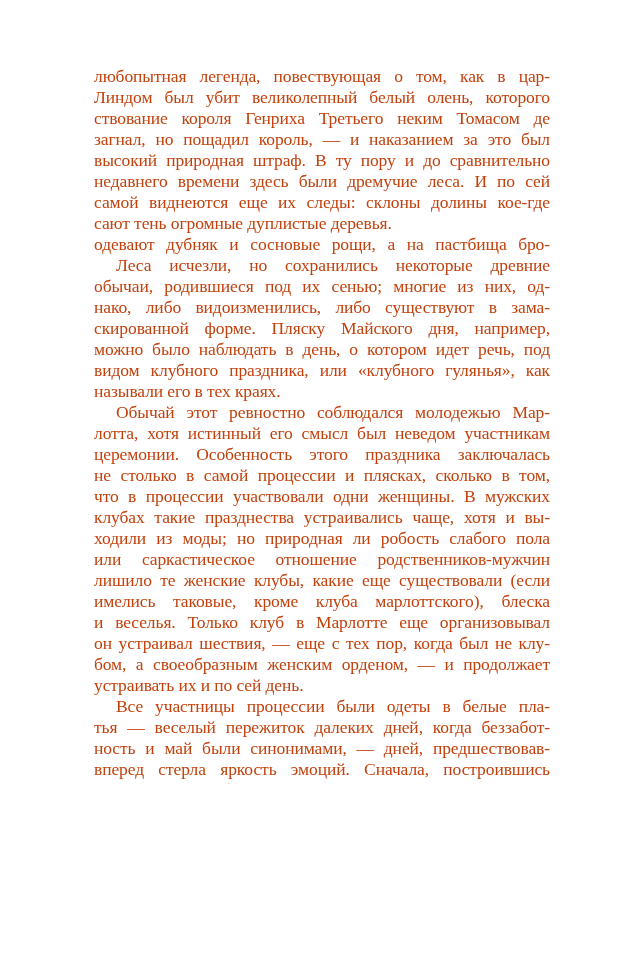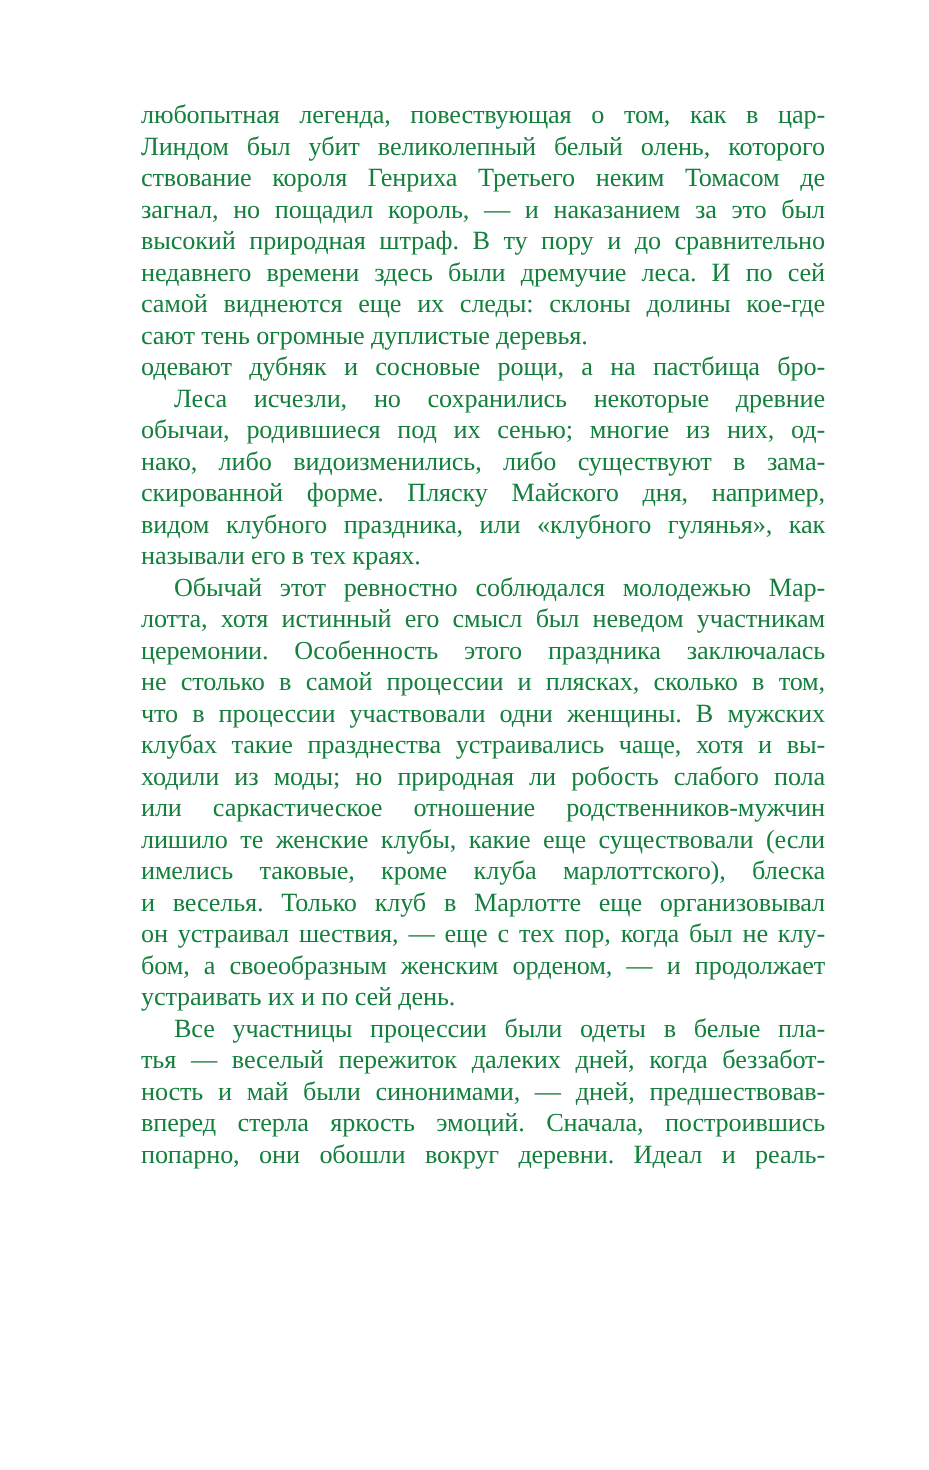--- a/index.html
+++ b/index.html
@@ -2,21 +2,21 @@
 <html><head>
 <meta charset="utf-8">
 <style>
   html, body { margin: 0; padding: 0; background: #ffffff; }
   .page {
     position: relative;
     width: 619px;
     height: 784px;
     background: #ffffff;
     font-family: "Liberation Serif", serif;
-    color: #15803d;
+    color: #c2410c;
     overflow: hidden;
   }
   .text-block {
     position: absolute;
     left: 94px;
     top: 66px;
     width: 456px;
   }
   .para { margin: 0; padding: 0; }
   .line {
@@ -56,20 +56,21 @@
         <div class="line">недавнего времени здесь были дремучие леса. И по сей</div>
         <div class="line">самой виднеются еще их следы: склоны долины кое-где</div>
         <div class="line last">сают тень огромные дуплистые деревья.</div>
         <div class="line">одевают дубняк и сосновые рощи, а на пастбища бро-</div>
       </div>
       <div class="para indent">
         <div class="line">Леса исчезли, но сохранились некоторые древние</div>
         <div class="line">обычаи, родившиеся под их сенью; многие из них, од-</div>
         <div class="line">нако, либо видоизменились, либо существуют в зама-</div>
         <div class="line">скированной форме. Пляску Майского дня, например,</div>
+        <div class="line">можно было наблюдать в день, о котором идет речь, под</div>
         <div class="line">видом клубного праздника, или «клубного гулянья», как</div>
         <div class="line last">называли его в тех краях.</div>
       </div>
       <div class="para indent">
         <div class="line">Обычай этот ревностно соблюдался молодежью Мар-</div>
         <div class="line">лотта, хотя истинный его смысл был неведом участникам</div>
         <div class="line">церемонии. Особенность этого праздника заключалась</div>
         <div class="line">не столько в самой процессии и плясках, сколько в том,</div>
         <div class="line">что в процессии участвовали одни женщины. В мужских</div>
         <div class="line">клубах такие празднества устраивались чаще, хотя и вы-</div>

